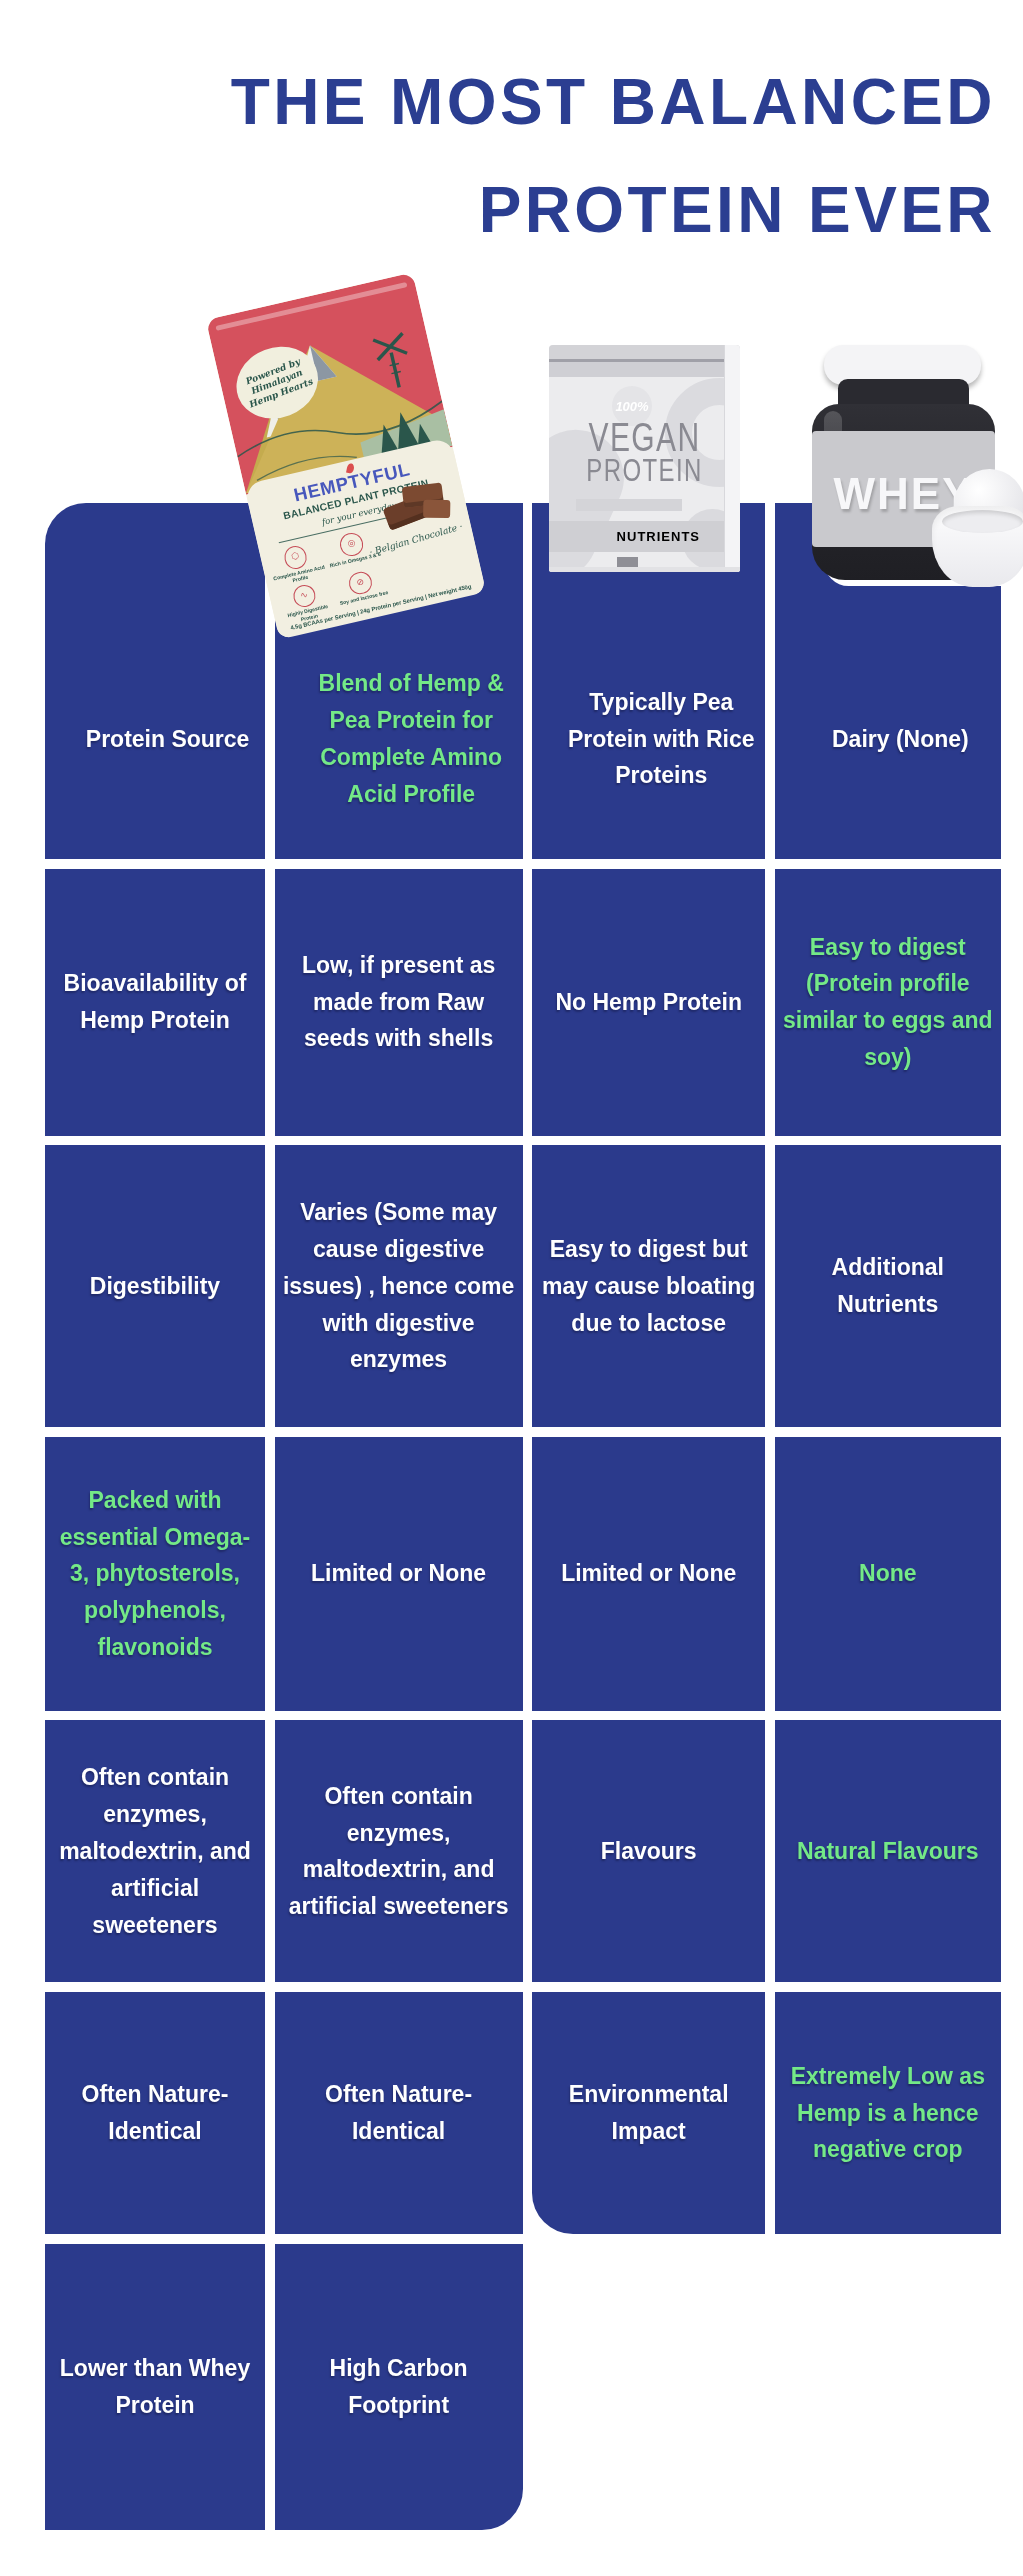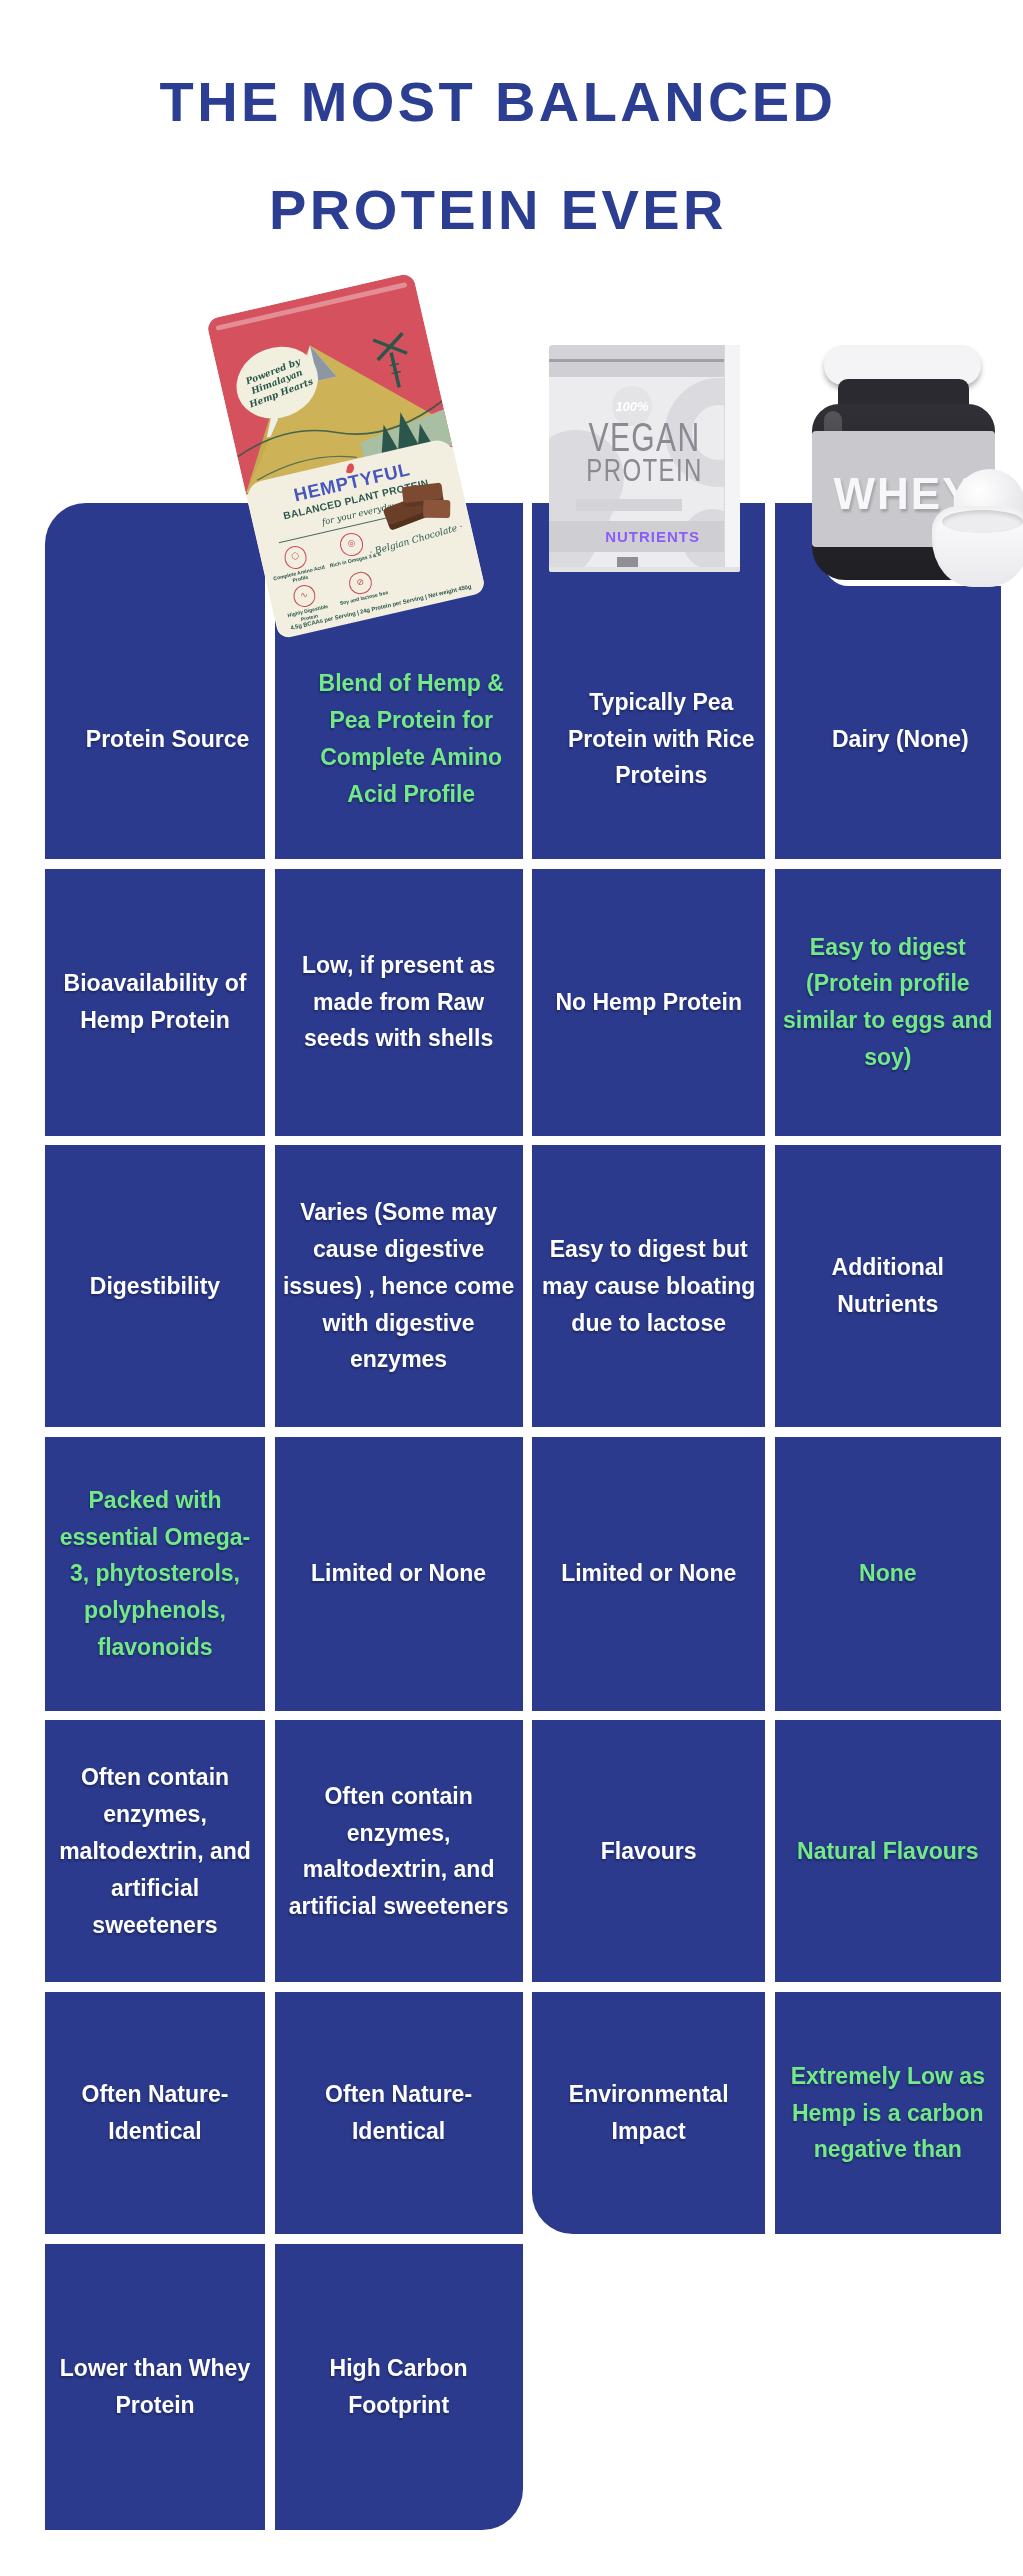--- a/index.html
+++ b/index.html
@@ -3,22 +3,22 @@
 <meta charset="utf-8">
 <style>
   html,body{margin:0;padding:0;}
   body{
     width:1024px;height:2576px;position:relative;overflow:hidden;
     background:#ffffff;font-family:"Liberation Sans",sans-serif;
   }
   .abs{position:absolute;}
 
   
-  .title{left:0;top:48px;width:996px;text-align:center;color:#2B3E91;
-    font-weight:bold;font-size:56px;line-height:108px;letter-spacing:3.4px;}
+  .title{left:0;top:48px;width:996px;text-align:right;color:#2B3E91;
+    font-weight:bold;font-size:64px;line-height:108px;letter-spacing:3.4px;}
   
   .table{left:45px;top:503px;width:955px;display:grid;z-index:1;
     grid-template-columns:220px 248px 233px 226px;
     grid-template-rows:356px 267px 282px 274px 262px 242px 286px;
     gap:9.6px;}
   .cell{background:#2B3A8C;color:#ffffff;display:flex;align-items:center;justify-content:center;
     text-align:center;font-weight:bold;font-size:23px;line-height:1.6;padding:0 6.8px;box-sizing:border-box;
     text-shadow:-0.7px 2px 2px rgba(15,20,60,.45);}
   .cell.green{color:#74E987;}
   .cell.r1{padding-top:116px;padding-left:32px;}
@@ -69,21 +69,21 @@
   .v-100{left:63px;top:41px;width:40px;height:40px;border-radius:50%;background:#E4E4E7;color:#ffffff;
     font-style:italic;font-size:13px;font-weight:bold;display:flex;align-items:center;justify-content:center;}
   .v-name1{left:0;top:76px;width:100%;text-align:center;color:#8A8A92;font-size:30px;letter-spacing:1.4px;
     transform:scaleY(1.35);font-weight:400;}
   .v-name2{left:0;top:112px;width:100%;text-align:center;color:#8A8A92;font-size:24px;letter-spacing:1.4px;
     transform:scaleY(1.3);font-weight:400;}
   .v-bar{left:27px;top:154px;width:106px;height:11.6px;background:#D4D4D8;}
   .v-band{left:0;top:176px;width:100%;height:31px;background:#CFCFD3;}
   .v-band-circle{left:133px;top:164px;width:61px;height:61px;border-radius:50%;background:#DADADE;}
   .v-band-text{left:0;top:176px;width:100%;height:31px;line-height:31px;text-align:right;padding-right:40px;
-    box-sizing:border-box;color:#8b5cf6;font-weight:bold;font-size:15px;letter-spacing:1px;}
+    box-sizing:border-box;color:#000000;font-weight:bold;font-size:13px;letter-spacing:1px;}
   .v-rect{left:68px;top:212px;width:20.5px;height:9.6px;background:#8F8F96;}
   .v-side{right:0;top:0;bottom:0;width:15px;background:#F4F4F6;border-left:0.7px solid #D8D8DC;}
   .v-bottom{left:0;bottom:0;width:100%;height:5.5px;background:#E2E2E5;}
 
   
   .whey-card{left:824px;top:332px;width:213px;height:254px;background:#ffffff;border-radius:24.6px;z-index:2;}
   .jar-lid{left:824px;top:345px;width:157px;height:40px;background:#F4F4F6;border-radius:19px;
     box-shadow:0 4.1px 5.5px rgba(0,0,0,.28);z-index:3;}
   .jar-neck{left:838px;top:379px;width:131px;height:33px;background:#2A2A30;border-radius:9.6px 9.6px 0 0;z-index:3;}
   .jar-body{left:812px;top:404px;width:183px;height:176px;border-radius:27px 27px 33px 33px;
@@ -222,17 +222,17 @@
   <div class="cell green">None</div>
   <div class="cell">Often contain enzymes, maltodextrin, and artificial sweeteners</div>
   <div class="cell">Often contain enzymes, maltodextrin, and artificial sweeteners</div>
 
   <div class="cell">Flavours</div>
   <div class="cell green">Natural Flavours</div>
   <div class="cell">Often Nature-Identical</div>
   <div class="cell">Often Nature-Identical</div>
 
   <div class="cell bl">Environmental Impact</div>
-  <div class="cell green">Extremely Low as Hemp is a carbon negative than</div>
+  <div class="cell green">Extremely Low as Hemp is a hence negative crop</div>
   <div class="cell">Lower than Whey Protein</div>
   <div class="cell br">High Carbon Footprint</div>
 </div>
 
 
 </body></html>

